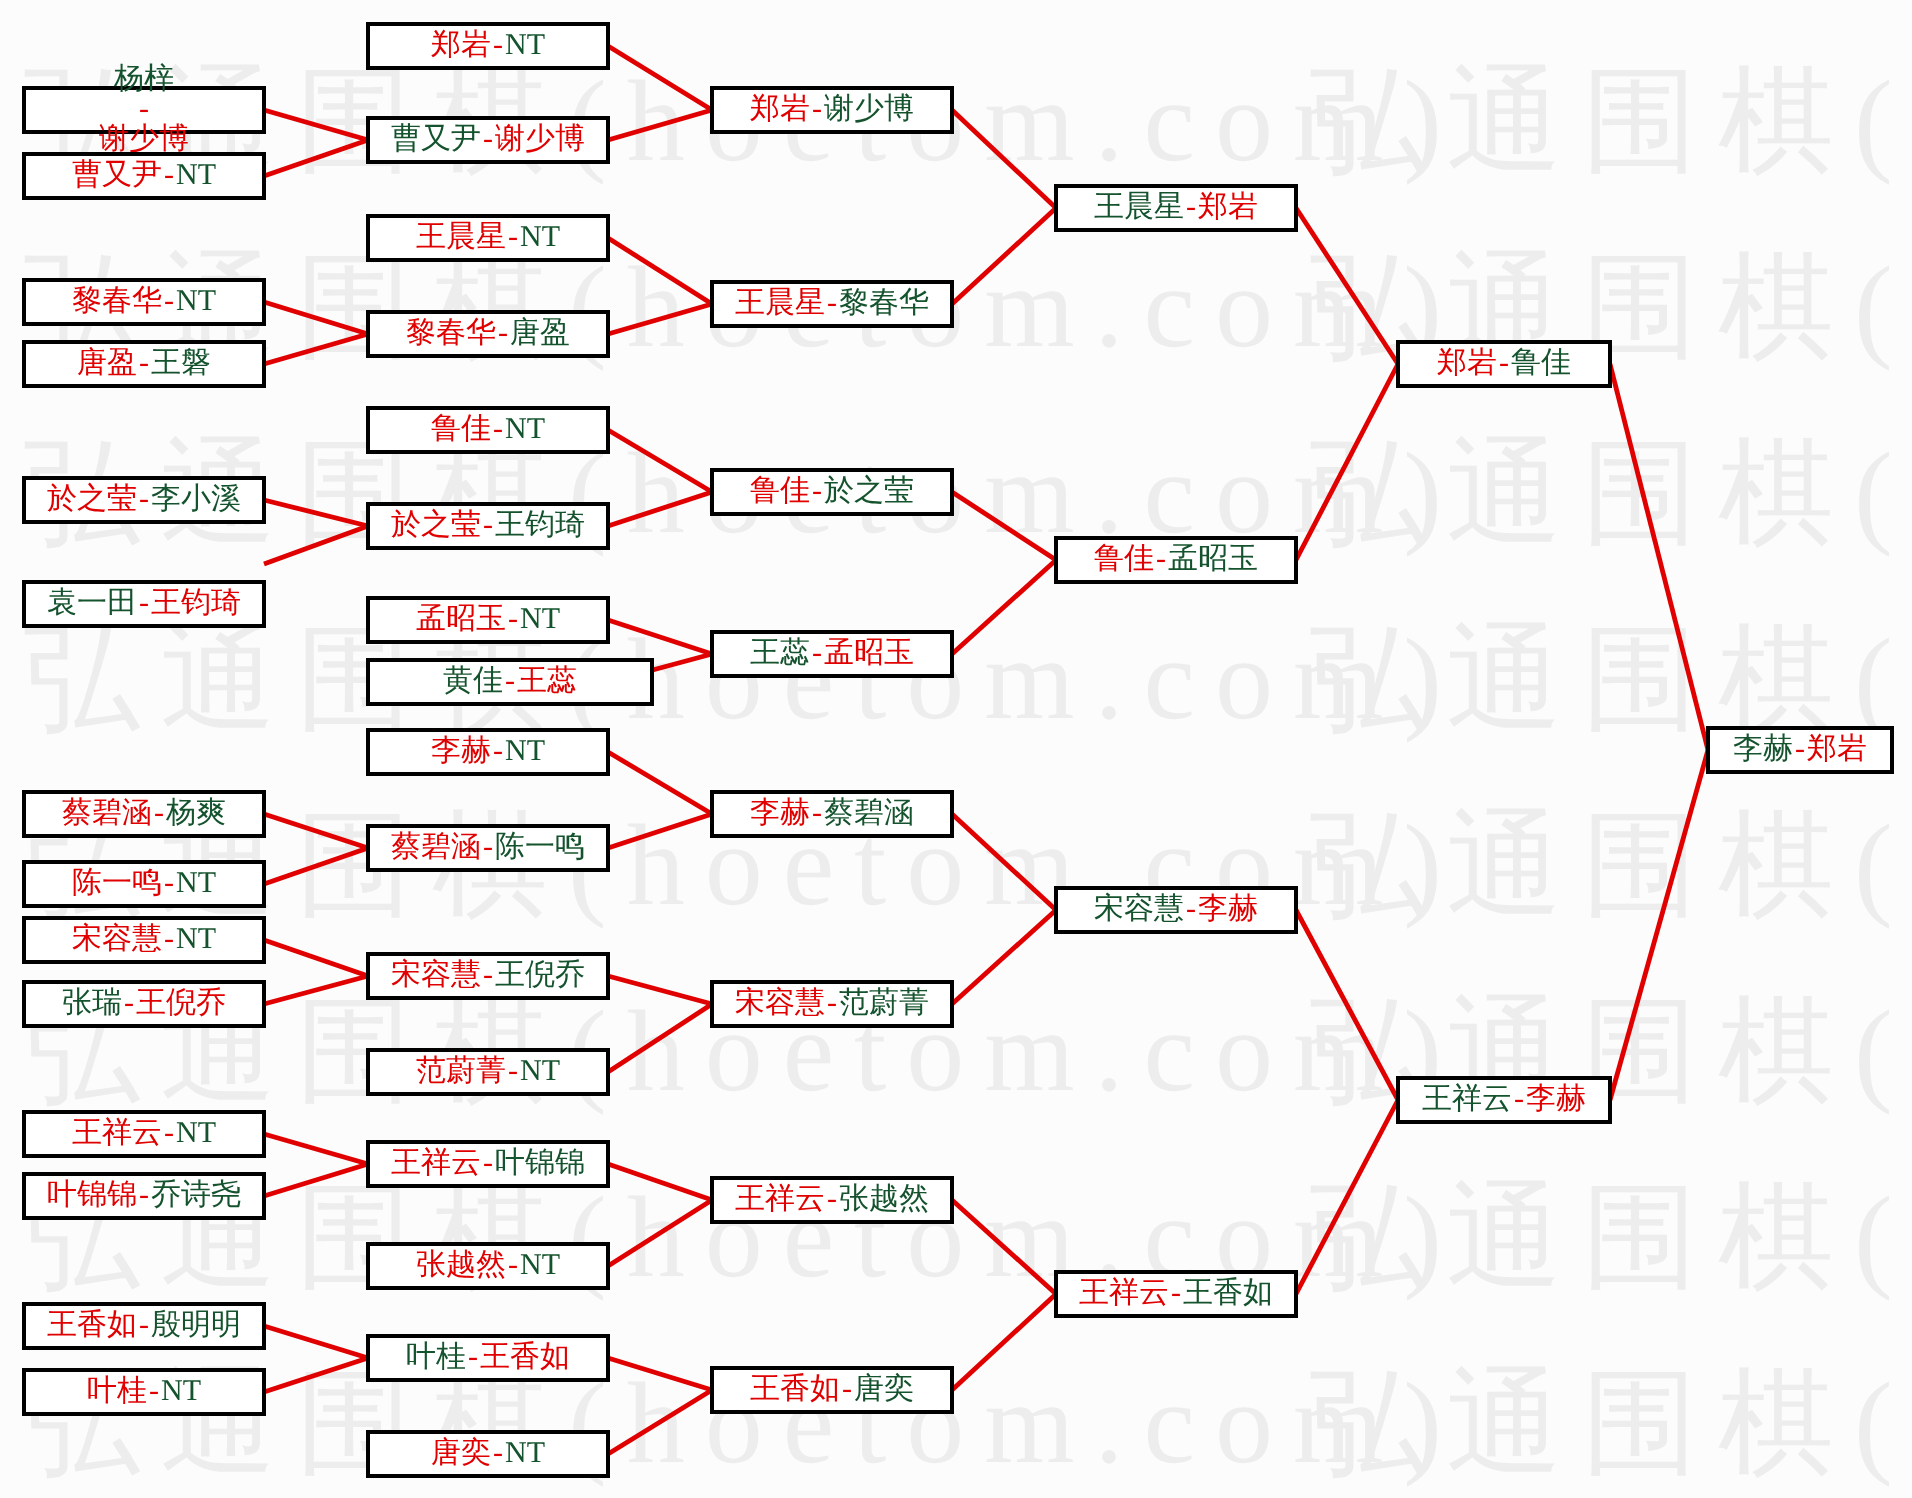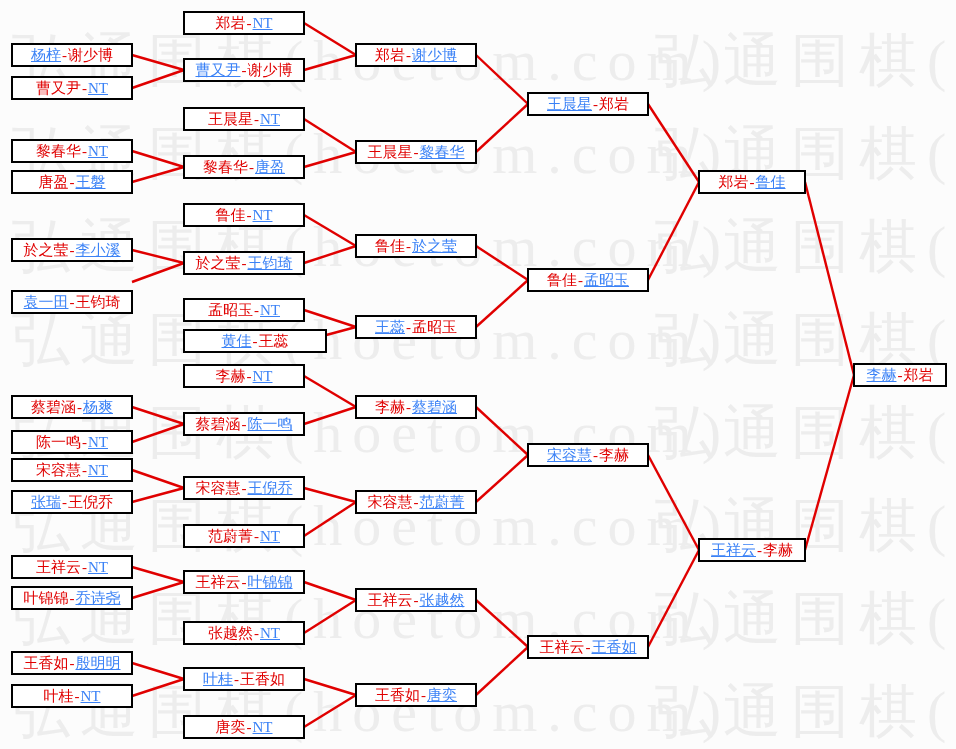--- a/index.html
+++ b/index.html
@@ -14,21 +14,21 @@
     font-family:"Liberation Serif","DejaVu Serif",serif;
   }
   #lines{position:absolute;left:0;top:0;z-index:1;}
   .match-box{
     position:absolute;box-sizing:border-box;height:24px;
     background:#ffffff;border:2px solid #000000;
     display:flex;align-items:center;justify-content:center;
     font-size:15px;line-height:1;white-space:nowrap;z-index:2;
   }
   .p-win{color:#e00000;}
-  .p-lose{color:#3b82f6;text-decoration:underline;}
+  .p-lose{color:#14532d;}
   .dash{color:#e00000;padding:0 1px;}
 </style>
 </head>
 <body>
 
 <div id="stage">
   <div id="watermark-layer">
       <div class="wm" style="top: 32px; left: 12px; color: rgb(237, 237, 237); font-size: 58px;">弘通围棋(hoetom.com)</div>
       <div class="wm" style="top: 32px; left: 655px; color: rgb(237, 237, 237); font-size: 58px;">弘通围棋(hoetom.com)</div>
       <div class="wm" style="top: 125px; left: 12px; color: rgb(237, 237, 237); font-size: 58px;">弘通围棋(hoetom.com)</div>
@@ -86,21 +86,21 @@
       <line x1="476" y1="600" x2="528" y2="647" stroke="#e00000" stroke-width="2.4"></line>
       <line x1="476" y1="695" x2="528" y2="647" stroke="#e00000" stroke-width="2.4"></line>
       <line x1="648" y1="104" x2="699" y2="182" stroke="#e00000" stroke-width="2.4"></line>
       <line x1="648" y1="280" x2="699" y2="182" stroke="#e00000" stroke-width="2.4"></line>
       <line x1="648" y1="455" x2="699" y2="550" stroke="#e00000" stroke-width="2.4"></line>
       <line x1="648" y1="647" x2="699" y2="550" stroke="#e00000" stroke-width="2.4"></line>
       <line x1="805" y1="182" x2="854" y2="375" stroke="#e00000" stroke-width="2.4"></line>
       <line x1="805" y1="550" x2="854" y2="375" stroke="#e00000" stroke-width="2.4"></line>
     </svg>
   <div id="boxes">
-      <div class="match-box" style="left: 11px; top: 43px; width: 122px;">
+      <div class="match-box" style="left: 11px; top: 43px; width: 122px; flex-direction: column;">
         <span class="p-lose">杨梓</span>
         <span class="dash">-</span>
         <span class="p-win">谢少博</span>
       </div>
       <div class="match-box" style="left: 11px; top: 76px; width: 122px;">
         <span class="p-win">曹又尹</span>
         <span class="dash">-</span>
         <span class="p-lose">NT</span>
       </div>
       <div class="match-box" style="left: 11px; top: 139px; width: 122px;">

